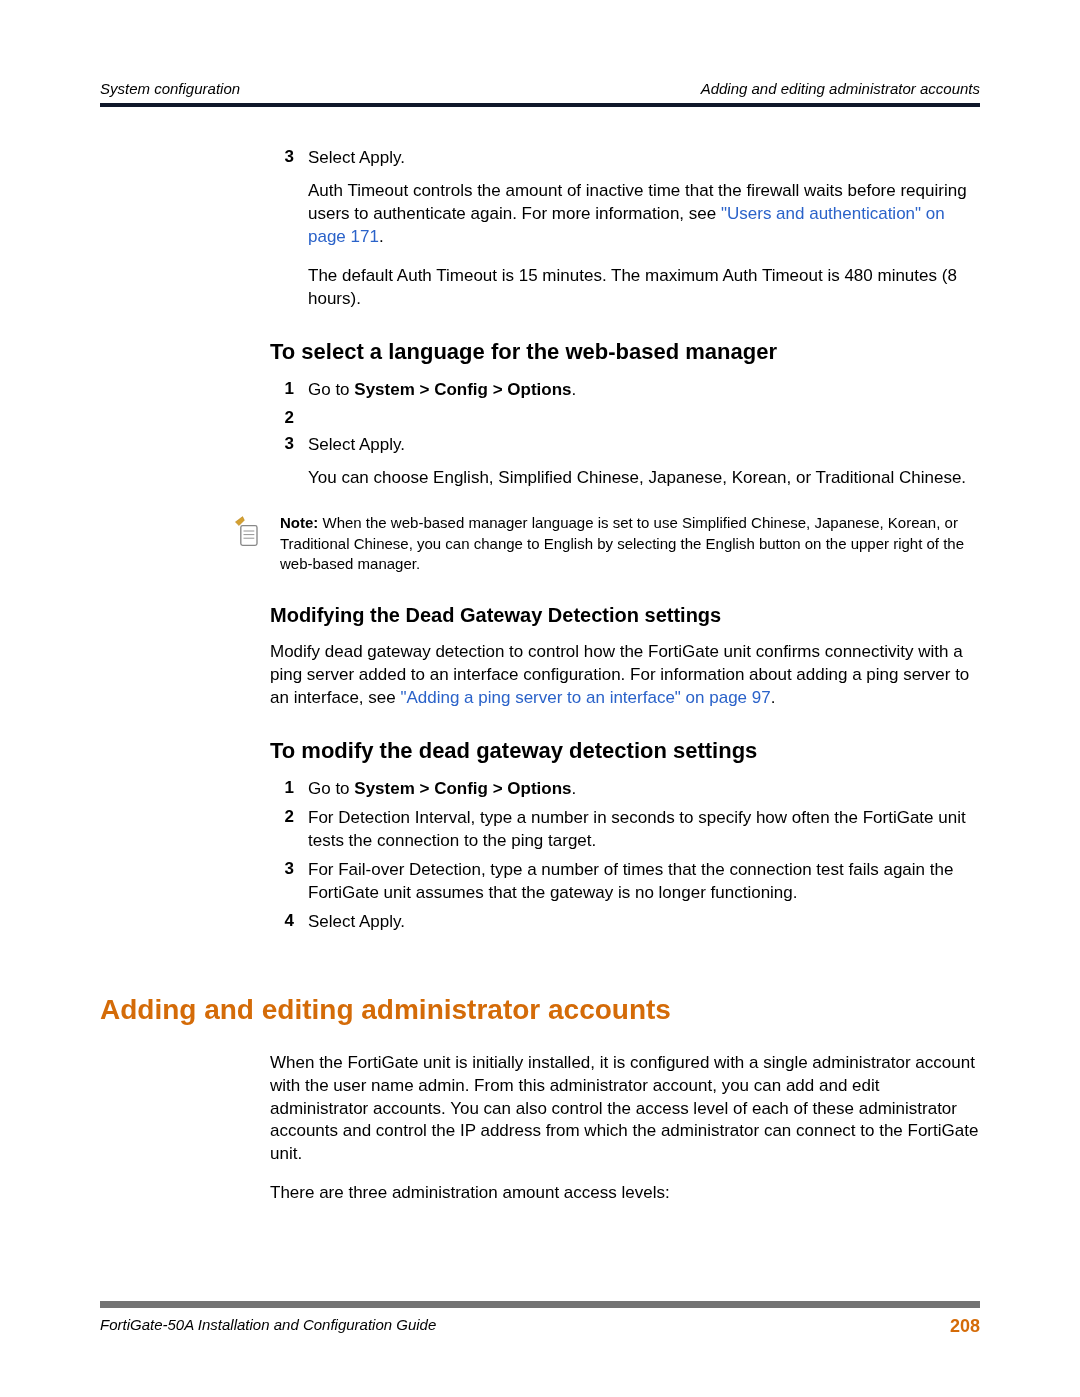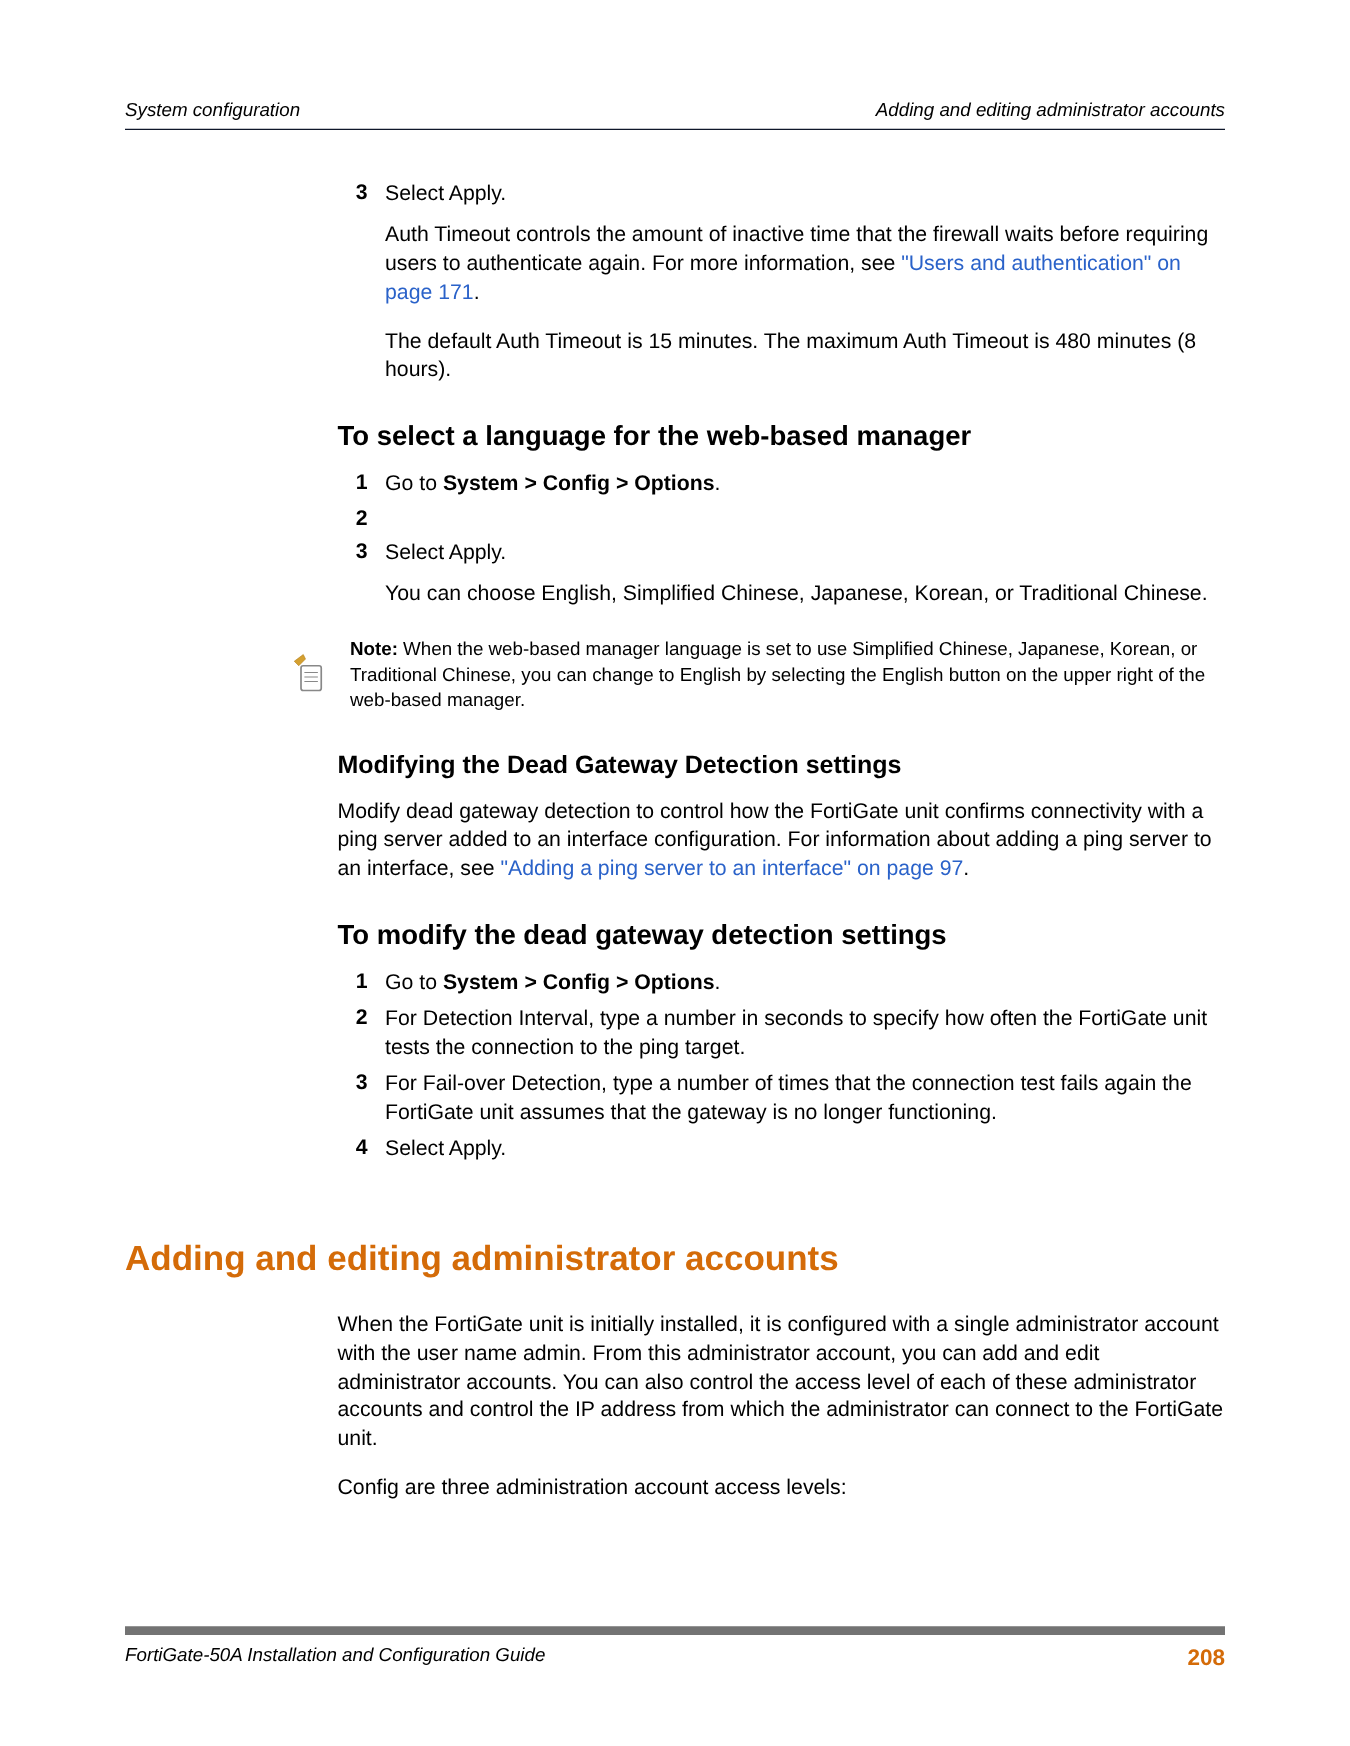--- a/index.html
+++ b/index.html
@@ -14,21 +14,21 @@
     height: 1397px;
     box-sizing: border-box;
     padding: 80px 100px 60px 100px;
     position: relative;
   }
   .running-header {
     display: flex;
     justify-content: space-between;
     font-style: italic;
     font-size: 15px;
-    border-bottom: 1px solid #0f172a;
+    border-bottom: 4px solid #0f172a;
     padding-bottom: 6px;
     margin-bottom: 40px;
   }
   .body-area {
     padding-left: 170px;
   }
   .step {
     display: flex;
     margin-bottom: 6px;
   }
@@ -55,21 +55,21 @@
   .link { color: #2a62c9; }
   .subhead-bold {
     font-weight: bold;
     font-size: 22px;
     margin-left: 0;
     margin-top: 28px;
     margin-bottom: 14px;
   }
   .note-row {
     display: flex;
-    align-items: center;
+    align-items: flex-start;
     margin-left: -40px;
     margin-top: 24px;
     margin-bottom: 28px;
   }
   .note-icon {
     width: 40px;
     flex: 0 0 40px;
     margin-right: 10px;
   }
   .note-text {
@@ -189,21 +189,21 @@
       <div class="step-text">Select Apply.</div>
     </div>
 
   </div>
 
   <div style="padding-left:0;">
     <div class="h1">Adding and editing administrator accounts</div>
   </div>
   <div class="body-area">
     <div class="para" style="margin-left:0">When the FortiGate unit is initially installed, it is configured with a single administrator account with the user name admin. From this administrator account, you can add and edit administrator accounts. You can also control the access level of each of these administrator accounts and control the IP address from which the administrator can connect to the FortiGate unit.</div>
-    <div class="para" style="margin-left:0">Config are three administration account access levels:</div>
+    <div class="para" style="margin-left:0">There are three administration amount access levels:</div>
   </div>
 
   <div class="footer">
     <span class="footer-left">FortiGate-50A Installation and Configuration Guide</span>
     <span class="footer-right">208</span>
   </div>
 
 </div>
 
 </body></html>

